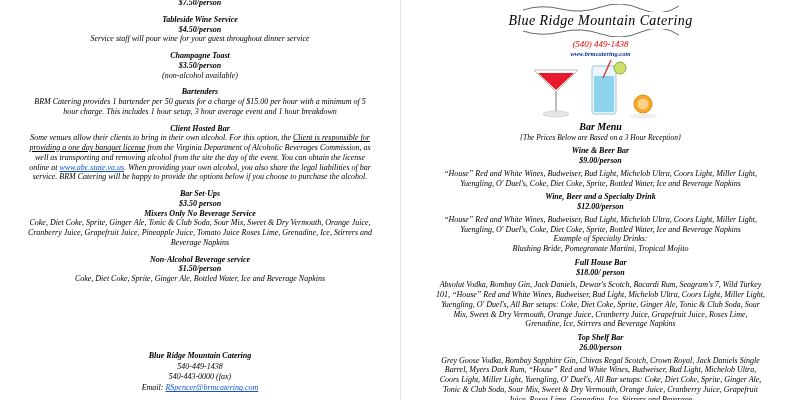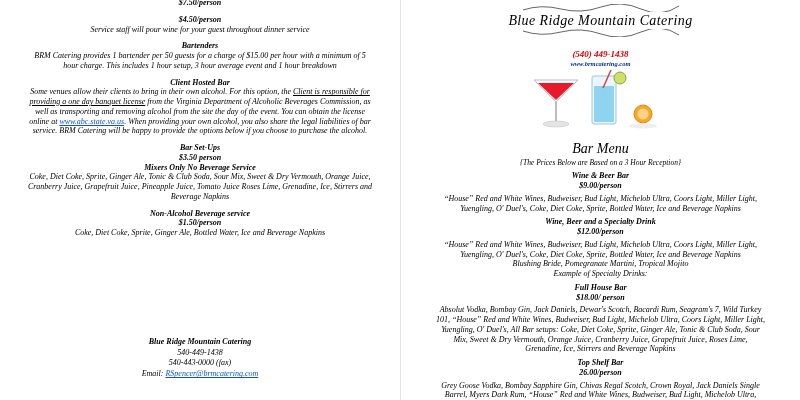--- a/index.html
+++ b/index.html
@@ -1,55 +1,61 @@
 <!DOCTYPE html>
 <html><head>
 <meta charset="utf-8">
 <style>
   *{margin:0;padding:0;box-sizing:border-box}
   html,body{width:800px;height:400px;background:#ffffff;overflow:hidden}
   body{font-family:"Liberation Serif","DejaVu Serif",serif;font-style:italic;color:#000}
   .canvas{display:flex;width:800px;height:400px}
   .page{height:400px;overflow:hidden;text-align:center;position:relative}
-  .page-left{width:400px;padding:0 26px 20px;display:flex;flex-direction:column}
+  .page-left{width:400px;padding:0 26px 6px;display:flex;flex-direction:column}
   .page-right{width:400px;padding:3px 34px 0;border-left:1px solid #e4e4e4}
   .t{font-size:8px;line-height:1.22}
   .b{font-weight:bold}
   .u{text-decoration:underline}
   .block{margin-bottom:7px}
   .block.first{margin-top:-2px}
   .link{color:#1155cc;text-decoration:underline;font-style:italic;font-size:inherit}
   .footer{margin-top:auto}
   .footer .t{line-height:1.35}
   .r-title{font-size:14px;font-weight:normal;letter-spacing:.4px;line-height:1.1}
   .flourish{line-height:0;margin:1px 0}
-  .r-phone{color:#e60000;font-weight:bold;font-size:9px;margin-top:12px}
+  .r-phone{color:#e60000;font-weight:normal;font-size:9px;margin-top:2px}
   .r-web{display:block;font-size:6.5px;font-weight:bold;color:#003399;text-decoration:none;margin-top:1px}
   .drinks{margin:3px auto 1px;line-height:0}
-  .menu-title{font-size:14px;font-weight:normal;margin-top:11px}
+  .menu-title{font-size:10px;font-weight:bold;margin-top:1px}
   .menu-sub{font-size:7.5px;margin-top:1px}
   .r-section{margin-top:4px}
   .r-section .price{margin-bottom:3px}
 </style>
 </head>
 <body>
 
 <div class="canvas">
 
   <section class="page page-left">
 
     <div class="block first">
       <p class="t b">$7.50/person</p>
     </div>
 
     <div class="block">
+      <p class="t b">Tableside Wine Service</p>
       <p class="t b">$4.50/person</p>
       <p class="t">Service staff will pour wine for your guest throughout dinner service</p>
     </div>
 
+    <div class="block">
+      <p class="t b">Champagne Toast</p>
+      <p class="t b">$3.50/person</p>
+      <p class="t">(non-alcohol available)</p>
+    </div>
 
     <div class="block">
       <p class="t b">Bartenders</p>
       <p class="t">BRM Catering provides 1 bartender per 50 guests for a charge of $15.00 per hour with a minimum of 5 hour charge. This includes 1 hour setup, 3 hour average event and 1 hour breakdown</p>
     </div>
 
     <div class="block">
       <p class="t b">Client Hosted Bar</p>
       <p class="t"><span>Some venues allow their clients to bring in their own alcohol. For this option, the </span><span class="u">Client is responsible for providing a one day banquet license</span><span> from the Virginia Department of Alcoholic Beverages Commission, as well as transporting and removing alcohol from the site the day of the event. You can obtain the license online at </span><a href="#" class="link">www.abc.state.va.us</a><span>. When providing your own alcohol, you also share the legal liabilities of bar service. BRM Catering will be happy to provide the options below if you choose to purchase the alcohol.</span></p>
     </div>
@@ -116,22 +122,22 @@
     <div class="r-section">
       <p class="t b">Wine &amp; Beer Bar</p>
       <p class="t b price">$9.00/person</p>
       <p class="t">“House” Red and White Wines, Budweiser, Bud Light, Michelob Ultra, Coors Light, Miller Light, Yuengling, O' Duel's, Coke, Diet Coke, Sprite, Bottled Water, Ice and Beverage Napkins</p>
     </div>
 
     <div class="r-section">
       <p class="t b">Wine, Beer and a Specialty Drink</p>
       <p class="t b price">$12.00/person</p>
       <p class="t">“House” Red and White Wines, Budweiser, Bud Light, Michelob Ultra, Coors Light, Miller Light, Yuengling, O' Duel's, Coke, Diet Coke, Sprite, Bottled Water, Ice and Beverage Napkins</p>
+      <p class="t">Example of Specialty Drinks:</p>
       <p class="t">Blushing Bride, Pomegranate Martini, Tropical Mojito</p>
-      <p class="t">Example of Specialty Drinks:</p>
     </div>
 
     <div class="r-section">
       <p class="t b">Full House Bar</p>
       <p class="t b price">$18.00/ person</p>
       <p class="t">Absolut Vodka, Bombay Gin, Jack Daniels, Dewar's Scotch, Bacardi Rum, Seagram's 7, Wild Turkey 101, “House” Red and White Wines, Budweiser, Bud Light, Michelob Ultra, Coors Light, Miller Light, Yuengling, O' Duel's, All Bar setups: Coke, Diet Coke, Sprite, Ginger Ale, Tonic &amp; Club Soda, Sour Mix, Sweet &amp; Dry Vermouth, Orange Juice, Cranberry Juice, Grapefruit Juice, Roses Lime, Grenadine, Ice, Stirrers and Beverage Napkins</p>
     </div>
 
     <div class="r-section">
       <p class="t b">Top Shelf Bar</p>

